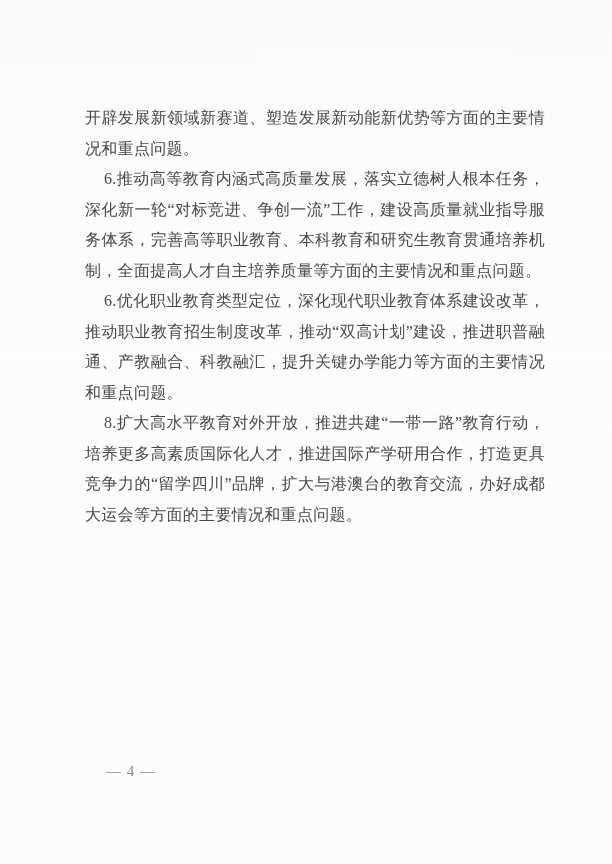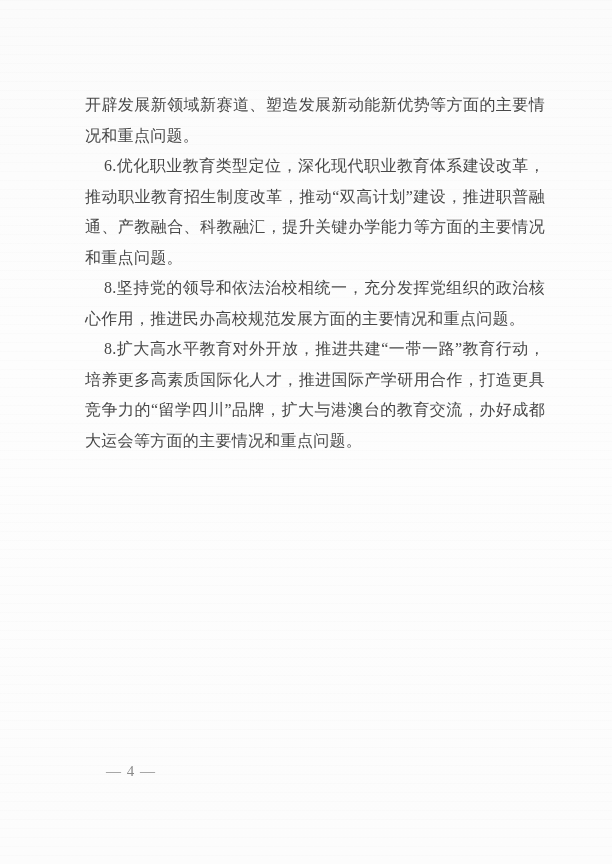--- a/index.html
+++ b/index.html
@@ -19,21 +19,21 @@
     inset: 0;
     background:
       repeating-linear-gradient(180deg,
         rgba(120,120,120,0.018) 0px, rgba(120,120,120,0.018) 1px,
         rgba(255,255,255,0) 1px, rgba(255,255,255,0) 9px),
       linear-gradient(180deg, #fbfbfb 0%, #fdfdfd 40%, #fcfcfc 100%);
   }
   .content {
     position: absolute;
     left: 85px;
-    top: 90px;
+    top: 103px;
     width: 460px;
     color: #484848;
     font-size: 16px;
     line-height: 30.5px;
     text-align: justify;
     letter-spacing: 0.3px;
   }
   .content p {
     margin: 0;
     padding: 0;
@@ -53,19 +53,19 @@
     letter-spacing: 1px;
     white-space: pre;
   }
 </style>
 </head>
 <body>
 
 <div class="page">
   <div class="content">
     <p>开辟发展新领域新赛道、塑造发展新动能新优势等方面的主要情况和重点问题。</p>
+    <p class="indent">6.推动高等教育内涵式高质量发展，落实立德树人根本任务，深化新一轮“对标竞进、争创一流”工作，建设高质量就业指导服务体系，完善高等职业教育、本科教育和研究生教育贯通培养机制，全面提高人才自主培养质量等方面的主要情况和重点问题。</p>
     <p class="indent">6.优化职业教育类型定位，深化现代职业教育体系建设改革，推动职业教育招生制度改革，推动“双高计划”建设，推进职普融通、产教融合、科教融汇，提升关键办学能力等方面的主要情况和重点问题。</p>
-    <p class="indent">8.坚持党的领导和依法治校相统一，充分发挥党组织的政治核心作用，推进民办高校规范发展方面的主要情况和重点问题。</p>
     <p class="indent">8.扩大高水平教育对外开放，推进共建“一带一路”教育行动，培养更多高素质国际化人才，推进国际产学研用合作，打造更具竞争力的“留学四川”品牌，扩大与港澳台的教育交流，办好成都大运会等方面的主要情况和重点问题。</p>
   </div>
 
   <div class="page-number">— 4 —</div>
 </div>
 
 </body></html>

